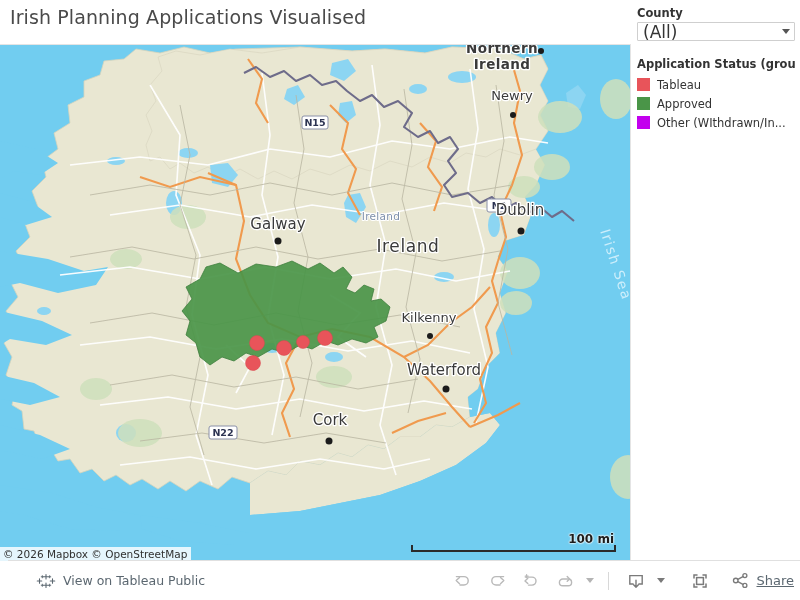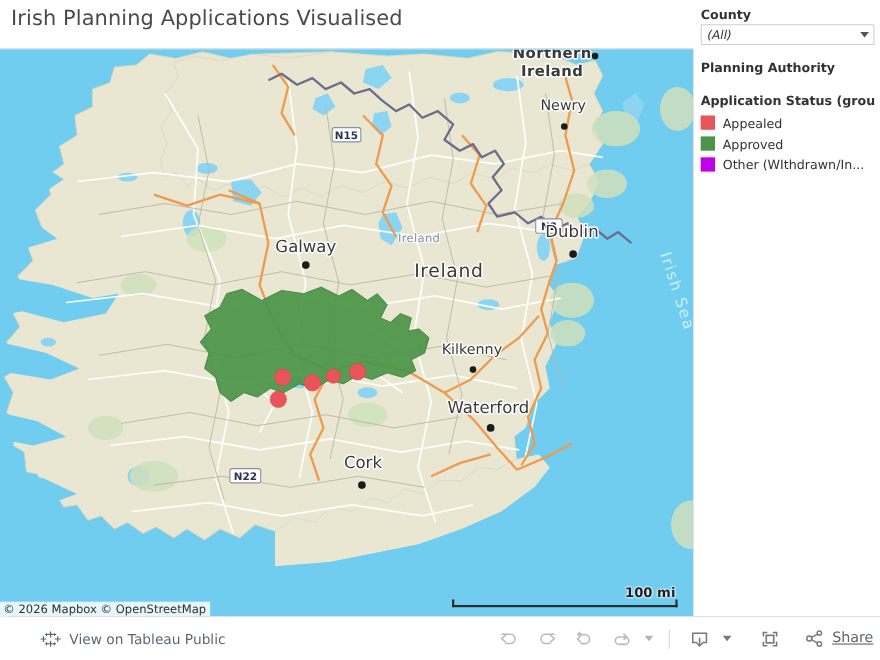--- a/index.html
+++ b/index.html
@@ -76,23 +76,23 @@
     font-size:11.5px;color:#333333;font-weight:700;margin:0 0 2px 0;
     font-family:"DejaVu Sans", sans-serif;white-space:nowrap;
   }
   .ctl-label.second{margin-top:13px;}
   .dd{
     position:relative;width:158px;height:19px;box-sizing:border-box;
     border:1px solid #cfcfcf;background:#ffffff;border-radius:1px;
     display:flex;align-items:center;
   }
   .dd-val{
-    font-size:11px;color:#333;padding-left:5px;
+    font-size:17px;color:#333;padding-left:5px;
     white-space:nowrap;overflow:hidden;text-overflow:ellipsis;
-    flex:1;font-family:"DejaVu Sans", sans-serif;font-style:italic;
+    flex:1;font-family:"DejaVu Sans", sans-serif;
   }
   .dd-arrow{
     width:16px;height:100%;display:flex;align-items:center;justify-content:center;
   }
   .dd-arrow i{
     display:block;width:0;height:0;
     border-left:4px solid transparent;border-right:4px solid transparent;
     border-top:5px solid #555;
   }
 
@@ -353,28 +353,27 @@
   <div class="panel">
 
     <div class="ctl-label">County</div>
     <div class="dd">
       <span class="dd-val">(All)</span>
       <span class="dd-arrow">
           <i></i>
         </span>
     </div>
 
-    <div class="ctl-label second">Planning Authority</div>
 
     <div class="legend">
       <div class="legend-title">Application Status (group...</div>
 
       <div class="legend-item">
         <span class="swatch" style="background: rgb(232, 84, 90);"></span>
-        <span class="legend-text">Appealed</span>
+        <span class="legend-text">Tableau</span>
       </div>
 
       <div class="legend-item">
         <span class="swatch" style="background: rgb(74, 149, 72);"></span>
         <span class="legend-text">Approved</span>
       </div>
 
       <div class="legend-item">
         <span class="swatch" style="background: rgb(195, 0, 238);"></span>
         <span class="legend-text">Other (WIthdrawn/In...</span>

